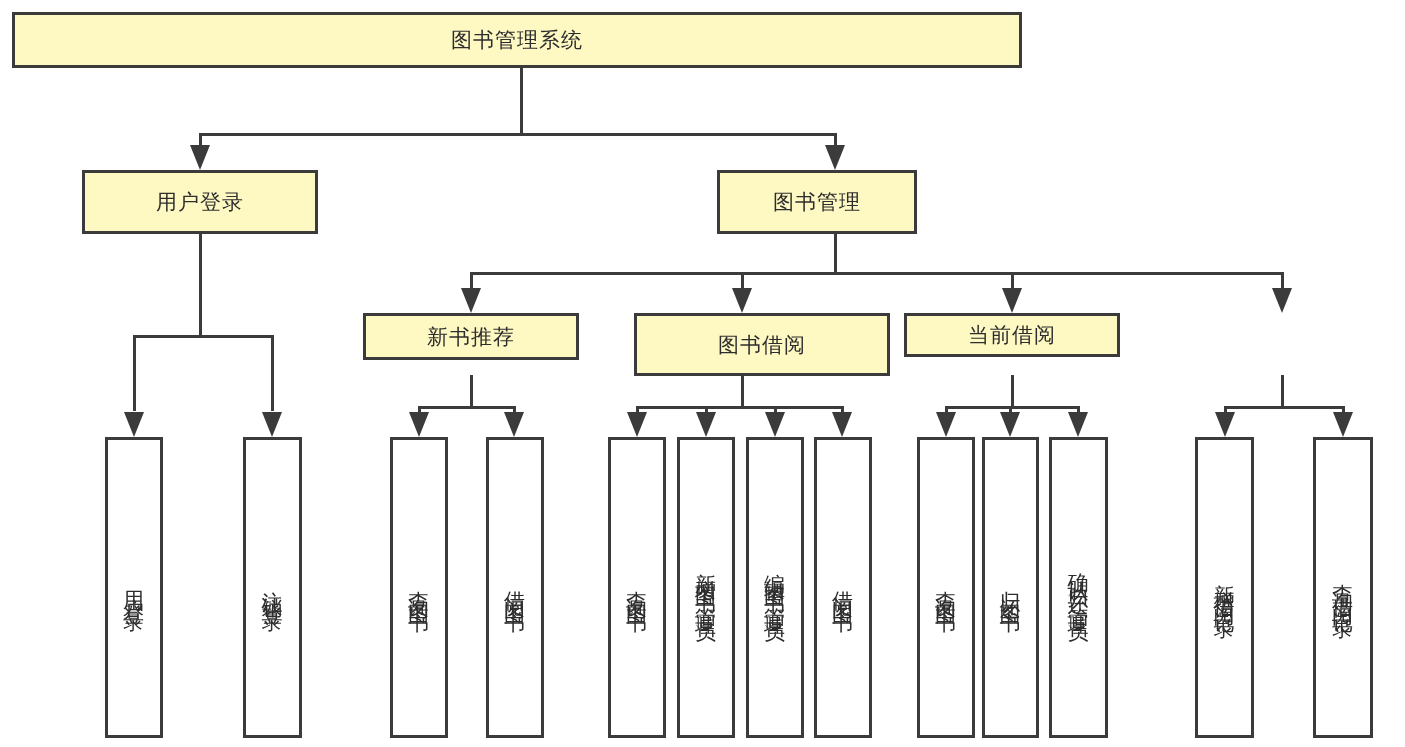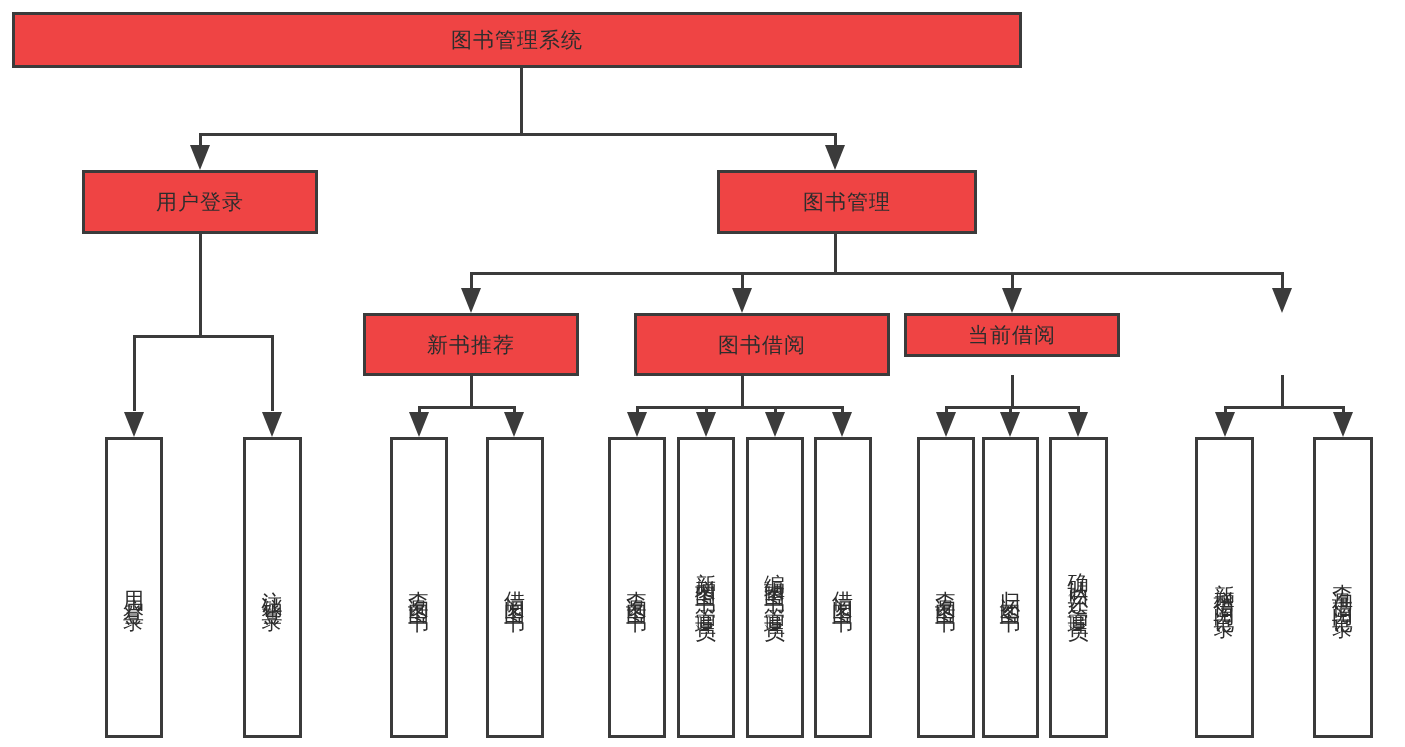--- a/index.html
+++ b/index.html
@@ -4,21 +4,21 @@
 <style>
   html,body { margin:0; padding:0; background:#ffffff; }
   #canvas {
     position:relative; width:1405px; height:747px;
     background:#ffffff; overflow:hidden;
     font-family:"Liberation Sans","DejaVu Sans",sans-serif;
     color:#2d2d2d;
   }
   .box {
     position:absolute; box-sizing:border-box;
-    background:#ef4444; border:3px solid #3b3b3b;
+    background:#fef9c3; border:3px solid #3b3b3b;
     display:flex; align-items:center; justify-content:center;
     font-size:21px; letter-spacing:1px; color:#2d2d2d;
     z-index:2;
   }
   .vbox {
     position:absolute; box-sizing:border-box;
     background:#ffffff; border:3px solid #3b3b3b;
     display:flex; align-items:center; justify-content:center;
     font-size:21px; color:#2d2d2d; z-index:2;
   }
@@ -52,21 +52,21 @@
   <div class="vl" style="left:520px; top:65px; height:68px;"></div>
   <div class="hl" style="left:199px; top:133px; width:638px;"></div>
   <div class="vl" style="left:199px; top:133px; height:15px;"></div>
   <div class="vl" style="left:834px; top:133px; height:15px;"></div>
   <div class="arrow" style="left:190px; top:145px;"></div>
   <div class="arrow" style="left:825px; top:145px;"></div>
 
   <div class="box" style="left:82px; top:170px; width:236px; height:64px;">
     <span>用户登录</span>
   </div>
-  <div class="box" style="left:717px; top:170px; width:260px; height:64px;">
+  <div class="box" style="left:717px; top:170px; width:200px; height:64px;">
     <span>图书管理</span>
   </div>
 
   <div class="vl" style="left:199px; top:231px; height:104px;"></div>
   <div class="hl" style="left:133px; top:335px; width:141px;"></div>
   <div class="vl" style="left:133px; top:335px; height:76px;"></div>
   <div class="vl" style="left:271px; top:335px; height:76px;"></div>
   <div class="arrow" style="left:124px; top:412px;"></div>
   <div class="arrow" style="left:262px; top:412px;"></div>
 
@@ -74,21 +74,21 @@
   <div class="hl" style="left:470px; top:272px; width:813px;"></div>
   <div class="vl" style="left:470px; top:272px; height:18px;"></div>
   <div class="vl" style="left:741px; top:272px; height:18px;"></div>
   <div class="vl" style="left:1011px; top:272px; height:18px;"></div>
   <div class="vl" style="left:1281px; top:272px; height:18px;"></div>
   <div class="arrow" style="left:461px; top:288px;"></div>
   <div class="arrow" style="left:732px; top:288px;"></div>
   <div class="arrow" style="left:1002px; top:288px;"></div>
   <div class="arrow" style="left:1272px; top:288px;"></div>
 
-  <div class="box" style="left:363px; top:313px; width:216px; height:63px;">
+  <div class="box" style="left:363px; top:313px; width:216px; height:47px;">
     <span>新书推荐</span>
   </div>
   <div class="box" style="left:634px; top:313px; width:256px; height:63px;">
     <span>图书借阅</span>
   </div>
   <div class="box" style="left:904px; top:313px; width:216px; height:44px;">
     <span>当前借阅</span>
   </div>
 
   <div class="vl" style="left:470px; top:375px; height:31px;"></div>

